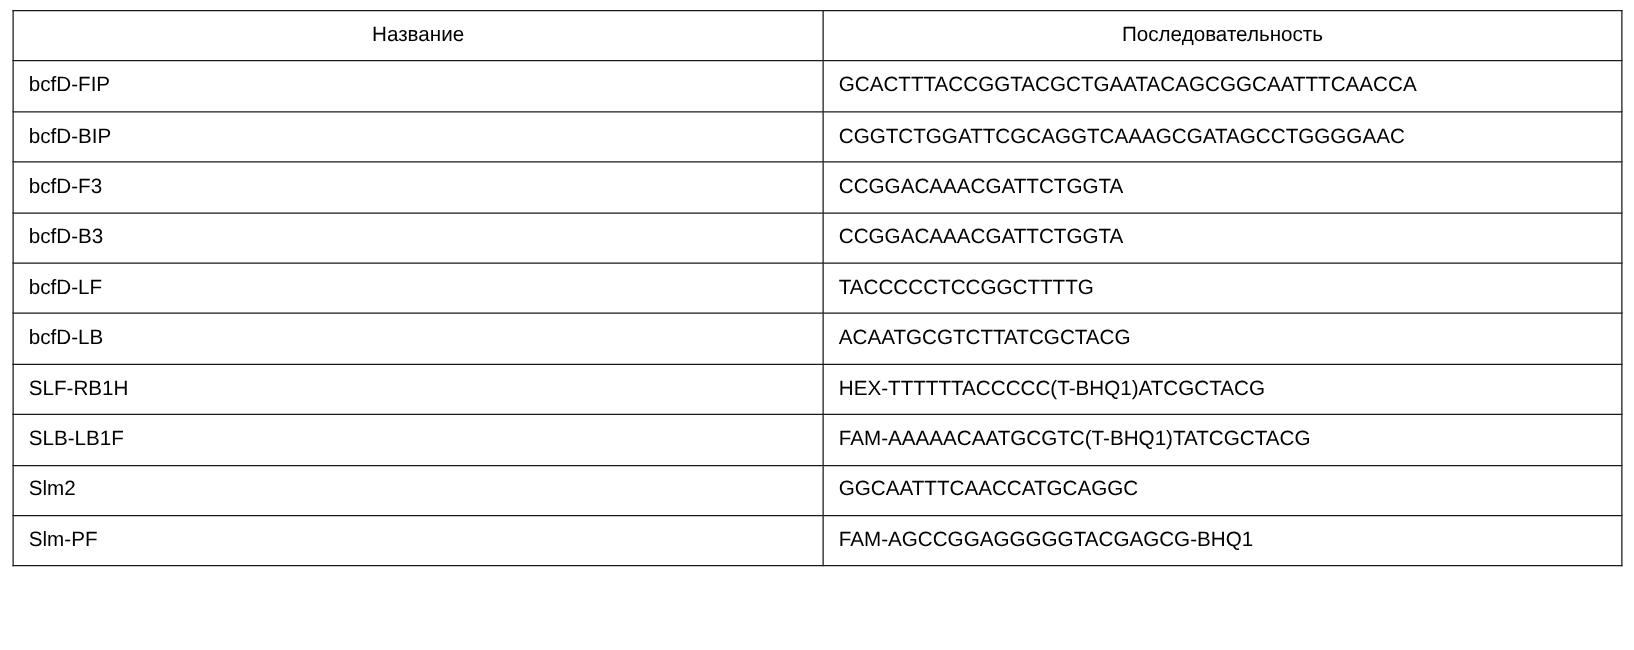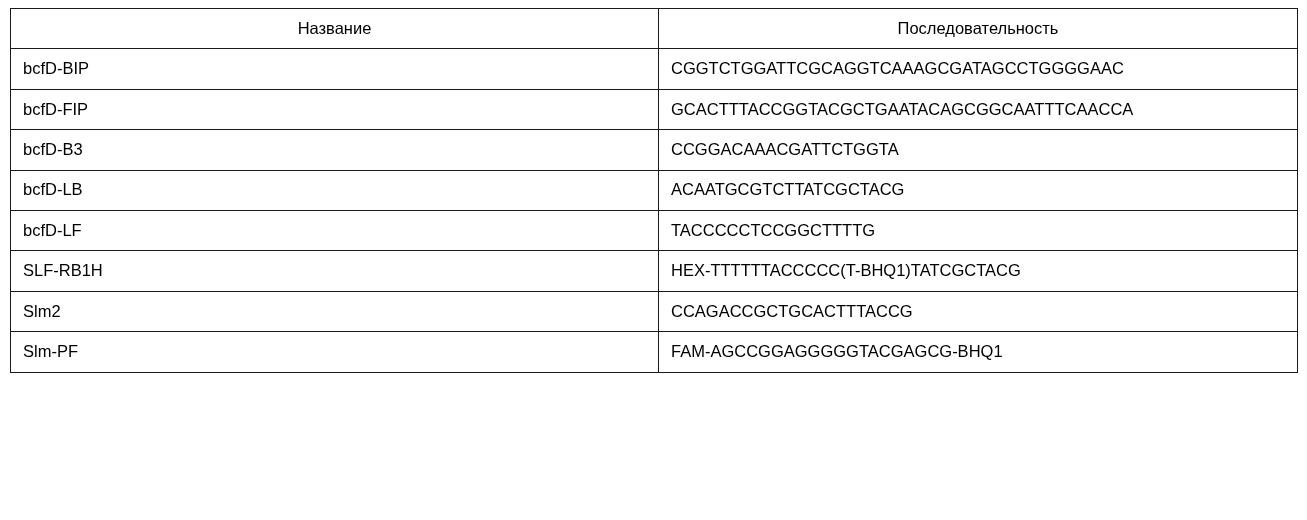--- a/index.html
+++ b/index.html
@@ -72,72 +72,88 @@
           <span class="cell-inner">Название</span>
         </th>
         <th>
           <span class="cell-inner">Последовательность</span>
         </th>
       </tr>
     </thead>
     <tbody>
       <tr>
         <td>
+            <span class="cell-inner">bcfD-FIP</span>
+          </td>
+        <td>
+            <span class="cell-inner">GCACTTTACCGGTACGCTGAATACAGCGGCAATTTCAACCA</span>
+          </td>
+      </tr>
+      <tr>
+        <td>
             <span class="cell-inner">bcfD-BIP</span>
           </td>
         <td>
             <span class="cell-inner">CGGTCTGGATTCGCAGGTCAAAGCGATAGCCTGGGGAAC</span>
           </td>
       </tr>
       <tr>
         <td>
-            <span class="cell-inner">bcfD-FIP</span>
+            <span class="cell-inner">bcfD-F3</span>
           </td>
         <td>
-            <span class="cell-inner">GCACTTTACCGGTACGCTGAATACAGCGGCAATTTCAACCA</span>
+            <span class="cell-inner">CCGGACAAACGATTCTGGTA</span>
           </td>
       </tr>
       <tr>
         <td>
             <span class="cell-inner">bcfD-B3</span>
           </td>
         <td>
             <span class="cell-inner">CCGGACAAACGATTCTGGTA</span>
           </td>
       </tr>
       <tr>
         <td>
+            <span class="cell-inner">bcfD-LF</span>
+          </td>
+        <td>
+            <span class="cell-inner">TACCCCCTCCGGCTTTTG</span>
+          </td>
+      </tr>
+      <tr>
+        <td>
             <span class="cell-inner">bcfD-LB</span>
           </td>
         <td>
             <span class="cell-inner">ACAATGCGTCTTATCGCTACG</span>
           </td>
       </tr>
       <tr>
         <td>
-            <span class="cell-inner">bcfD-LF</span>
+            <span class="cell-inner">SLF-RB1H</span>
           </td>
         <td>
-            <span class="cell-inner">TACCCCCTCCGGCTTTTG</span>
+            <span class="cell-inner">HEX-TTTTTTACCCCC(T-BHQ1)ATCGCTACG</span>
           </td>
       </tr>
       <tr>
         <td>
-            <span class="cell-inner">SLF-RB1H</span>
+            <span class="cell-inner">SLB-LB1F</span>
           </td>
         <td>
-            <span class="cell-inner">HEX-TTTTTTACCCCC(T-BHQ1)TATCGCTACG</span>
+            <span class="cell-inner">FAM-AAAAACAATGCGTC(T-BHQ1)TATCGCTACG</span>
           </td>
       </tr>
       <tr>
         <td>
             <span class="cell-inner">Slm2</span>
           </td>
         <td>
-            <span class="cell-inner">CCAGACCGCTGCACTTTACCG</span>
+            <span class="cell-inner">GGCAATTTCAACCATGCAGGC</span>
           </td>
       </tr>
       <tr>
         <td>
             <span class="cell-inner">Slm-PF</span>
           </td>
         <td>
             <span class="cell-inner">FAM-AGCCGGAGGGGGTACGAGCG-BHQ1</span>
           </td>
       </tr>

